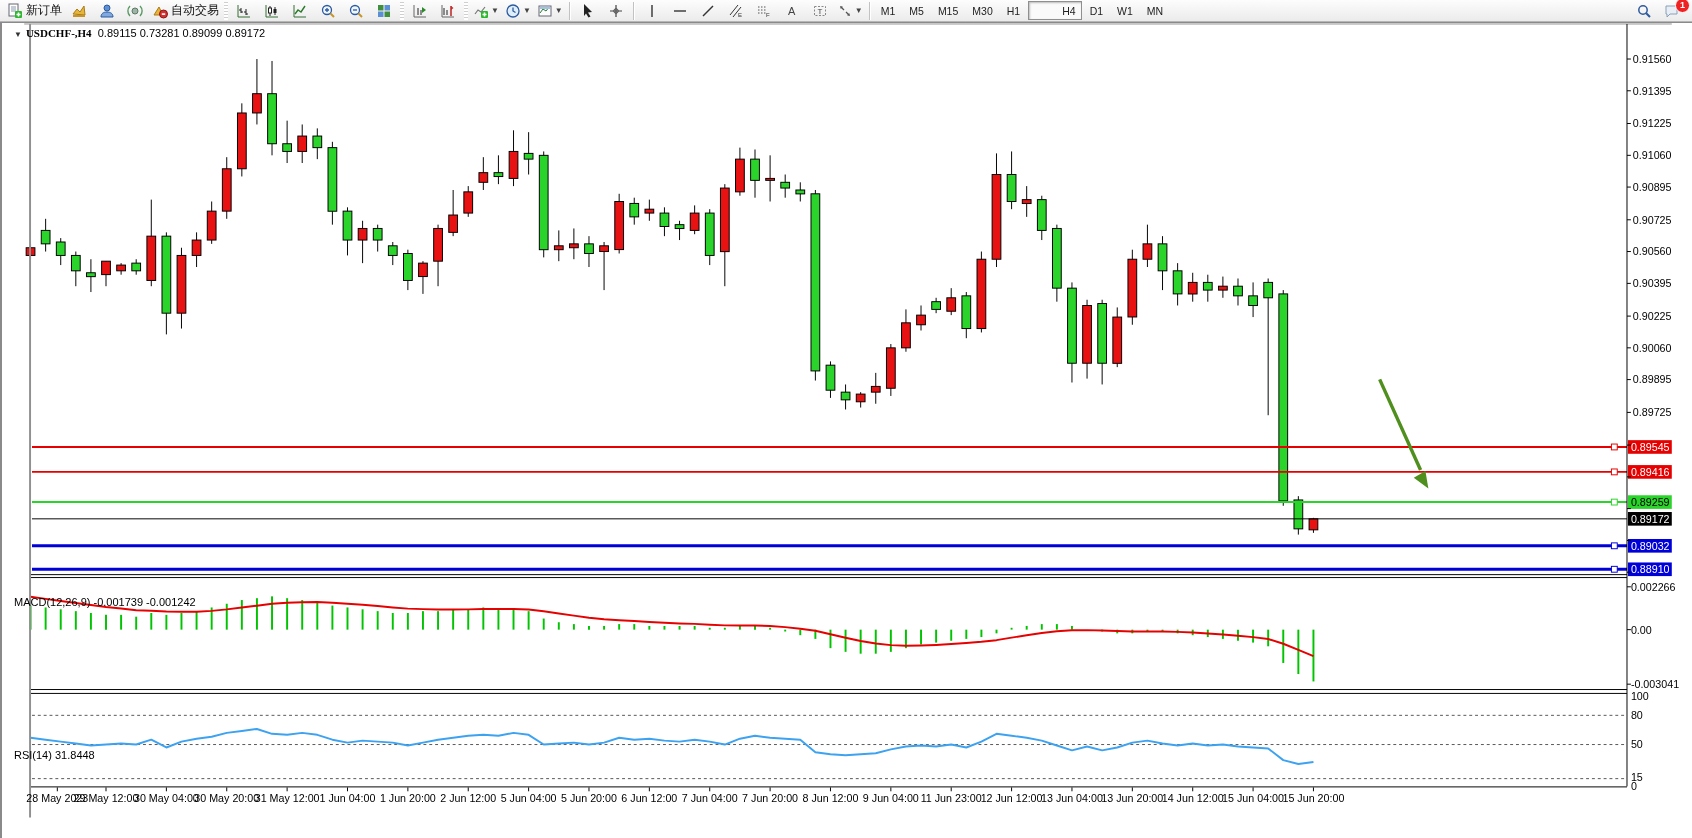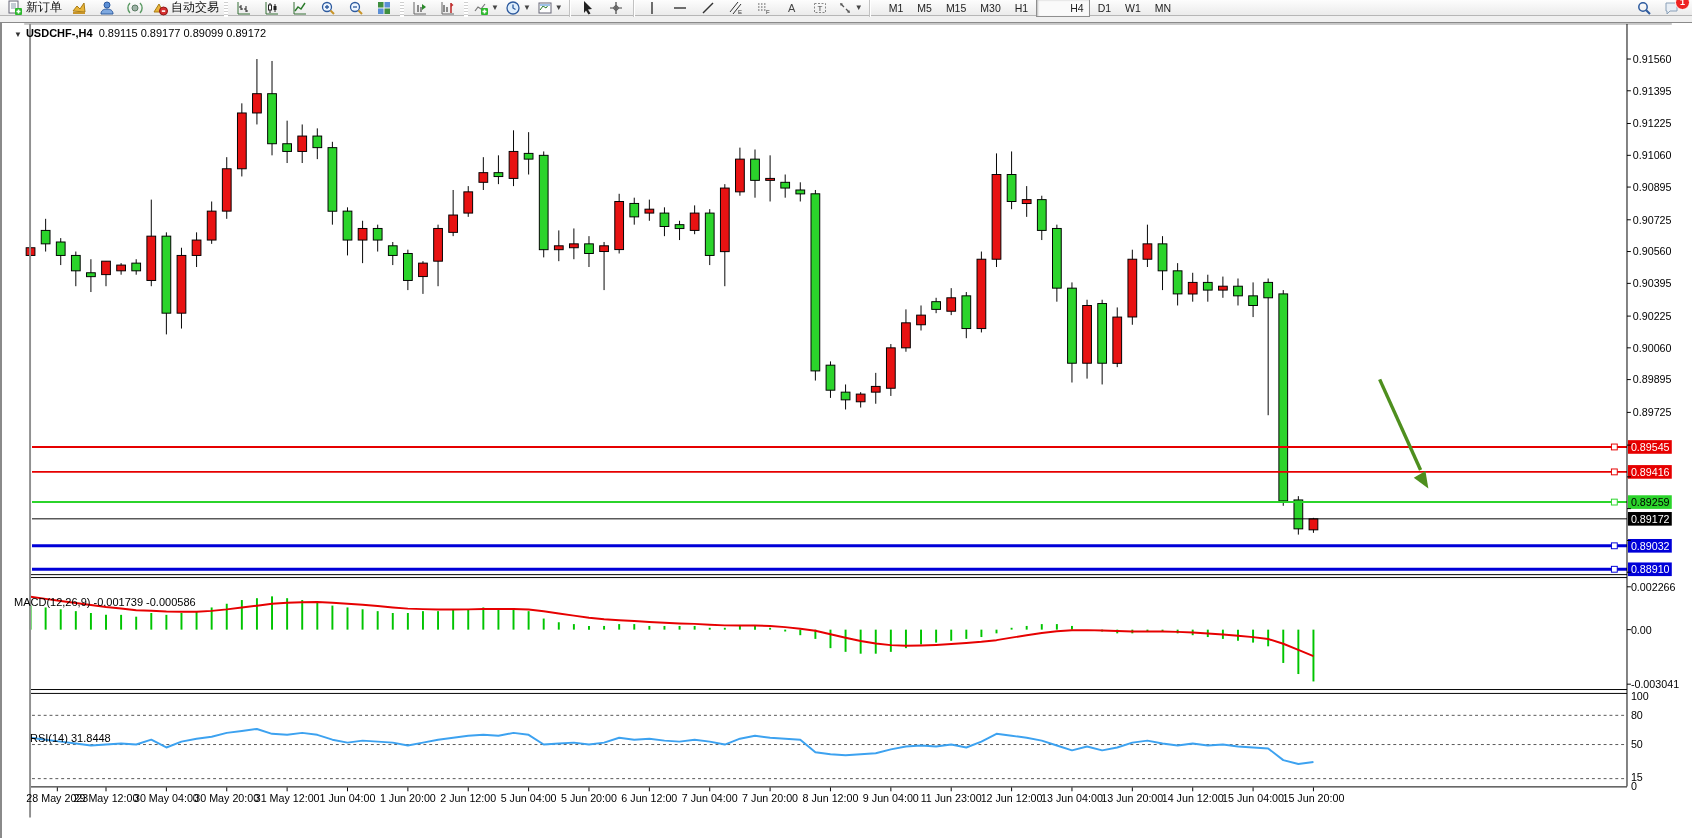--- a/index.html
+++ b/index.html
@@ -1,33 +1,33 @@
 <!DOCTYPE html>
 <html><head>
 <meta charset="utf-8">
 <style>
   html,body{margin:0;padding:0;}
   body{width:1692px;height:838px;background:#f0f0f0;font-family:"Liberation Sans",sans-serif;overflow:hidden;position:relative;}
   
-  .toolbar{position:absolute;left:0;top:0;width:1692px;height:16px;background:linear-gradient(#fdfdfd,#ebebeb);border-bottom:1px solid #b6b6b6;display:flex;align-items:center;padding-left:4px;box-sizing:border-box;z-index:50;}
+  .toolbar{position:absolute;left:0;top:0;width:1692px;height:22px;background:linear-gradient(#fdfdfd,#ebebeb);border-bottom:1px solid #b6b6b6;display:flex;align-items:center;padding-left:4px;box-sizing:border-box;z-index:50;}
   .tbtn{height:20px;min-width:22px;display:flex;align-items:center;justify-content:center;border:1px solid transparent;border-radius:2px;padding:0 2px;cursor:default;}
   .tbtn .lbl{font-size:12px;color:#111;margin-left:3px;white-space:nowrap;}
   .sep{width:1px;height:18px;background:#c2c2c2;border-right:1px solid #fff;margin:0 3px;}
   .grip{width:4px;height:18px;margin:0 2px;background:repeating-linear-gradient(#cfcfcf 0 1px,#fff 1px 3px);}
   .tf{height:17px;padding:0 5px;font-size:10.5px;color:#222;display:flex;align-items:center;border:1px solid transparent;margin:0 1px;}
   .tf.active{border:1px solid #8f8f8f;background:#fafafa;box-shadow:inset 1px 1px 2px rgba(0,0,0,.25);padding-left:33px;}
   .caret{font-size:8px;color:#444;margin-left:2px;}
   .right-cluster{margin-left:auto;display:flex;align-items:center;margin-right:2px;}
   .badge{position:absolute;top:-3px;right:-5px;background:#e22;color:#fff;border-radius:50%;width:13px;height:13px;font-size:9px;display:flex;align-items:center;justify-content:center;border:1px solid #fff;font-weight:bold;}
   
   #chart-window{position:absolute;left:0;top:22px;width:1692px;height:816px;background:#fff;border-left:2px solid #8a8a8a;border-top:1px solid #8a8a8a;box-sizing:border-box;}
   #chart-svg{position:absolute;left:0;top:0;}
   .overlay-label{position:absolute;font-size:11px;color:#000;z-index:10;white-space:nowrap;}
   .overlay-label .tri{font-size:8px;color:#333;margin-right:4px;}
-  .overlay-label b{font-weight:bold;}
+  .overlay-label b{font-weight:bold;font-family:Liberation Serif, serif;}
   svg text{font-family:"Liberation Sans",sans-serif;}
 </style>
 </head>
 <body>
 
 <div class="toolbar">
   <div class="tbtn">
     <svg width="16" height="16" viewBox="0 0 16 16">
         <rect x="2" y="1" width="9" height="12" fill="#fff" stroke="#667"></rect>
         <line x1="4" y1="4" x2="9" y2="4" stroke="#89a"></line>
@@ -201,21 +201,21 @@
       </svg>
   </div>
   <div class="tbtn">
     <svg width="16" height="16" viewBox="0 0 16 16">
         <path d="M4 4l3 3M12 12l-3-3" stroke="#555" stroke-width="1.3"></path>
         <path d="M3 3l3 .8L3.8 6zM13 13l-3-.8L12.2 10z" fill="#555"></path>
       </svg>
     <span class="caret">▼</span>
   </div>
   <div class="sep"></div>
-  <div id="tf-bar" style="display:flex;align-items:flex-end;margin-left:8px;">
+  <div id="tf-bar" style="display:flex;align-items:flex-end;">
       <div class="tf">M1</div>
       <div class="tf">M5</div>
       <div class="tf">M15</div>
       <div class="tf">M30</div>
       <div class="tf">H1</div>
       <div class="tf active">H4</div>
       <div class="tf">D1</div>
       <div class="tf">W1</div>
       <div class="tf">MN</div>
     </div>
@@ -616,21 +616,21 @@
       <line x1="1138" x2="1138" y1="807" y2="811" stroke="#000"></line>
       <text x="1138" y="822" font-size="11" fill="#000" text-anchor="middle">13 Jun 20:00</text>
       <line x1="1200" x2="1200" y1="807" y2="811" stroke="#000"></line>
       <text x="1200" y="822" font-size="11" fill="#000" text-anchor="middle">14 Jun 12:00</text>
       <line x1="1262" x2="1262" y1="807" y2="811" stroke="#000"></line>
       <text x="1262" y="822" font-size="11" fill="#000" text-anchor="middle">15 Jun 04:00</text>
       <line x1="1324" x2="1324" y1="807" y2="811" stroke="#000"></line>
       <text x="1324" y="822" font-size="11" fill="#000" text-anchor="middle">15 Jun 20:00</text>
     </svg>
   <div class="overlay-label" style="left:12px;top:4px;">
-    <span class="tri">▼</span><b>USDCHF-,H4</b>&nbsp;&nbsp;<span>0.89115 0.89177 0.89099 0.89172</span>
+    <span class="tri">▼</span><b>USDCHF-,H4</b>&nbsp;&nbsp;<span>0.89115 0.73281 0.89099 0.89172</span>
   </div>
   <div class="overlay-label" style="left:12px;top:573px;">
-    <span>MACD(12,26,9)</span>&nbsp;<span>-0.001739</span>&nbsp;<span>-0.000586</span>
-  </div>
-  <div class="overlay-label" style="left:12px;top:709px;margin-left:16px;">
+    <span>MACD(12,26,9)</span>&nbsp;<span>-0.001739</span>&nbsp;<span>-0.001242</span>
+  </div>
+  <div class="overlay-label" style="left:12px;top:726px;">
     <span>RSI(14)</span>&nbsp;<span>31.8448</span>
   </div>
 </div>
 
 </body></html>

